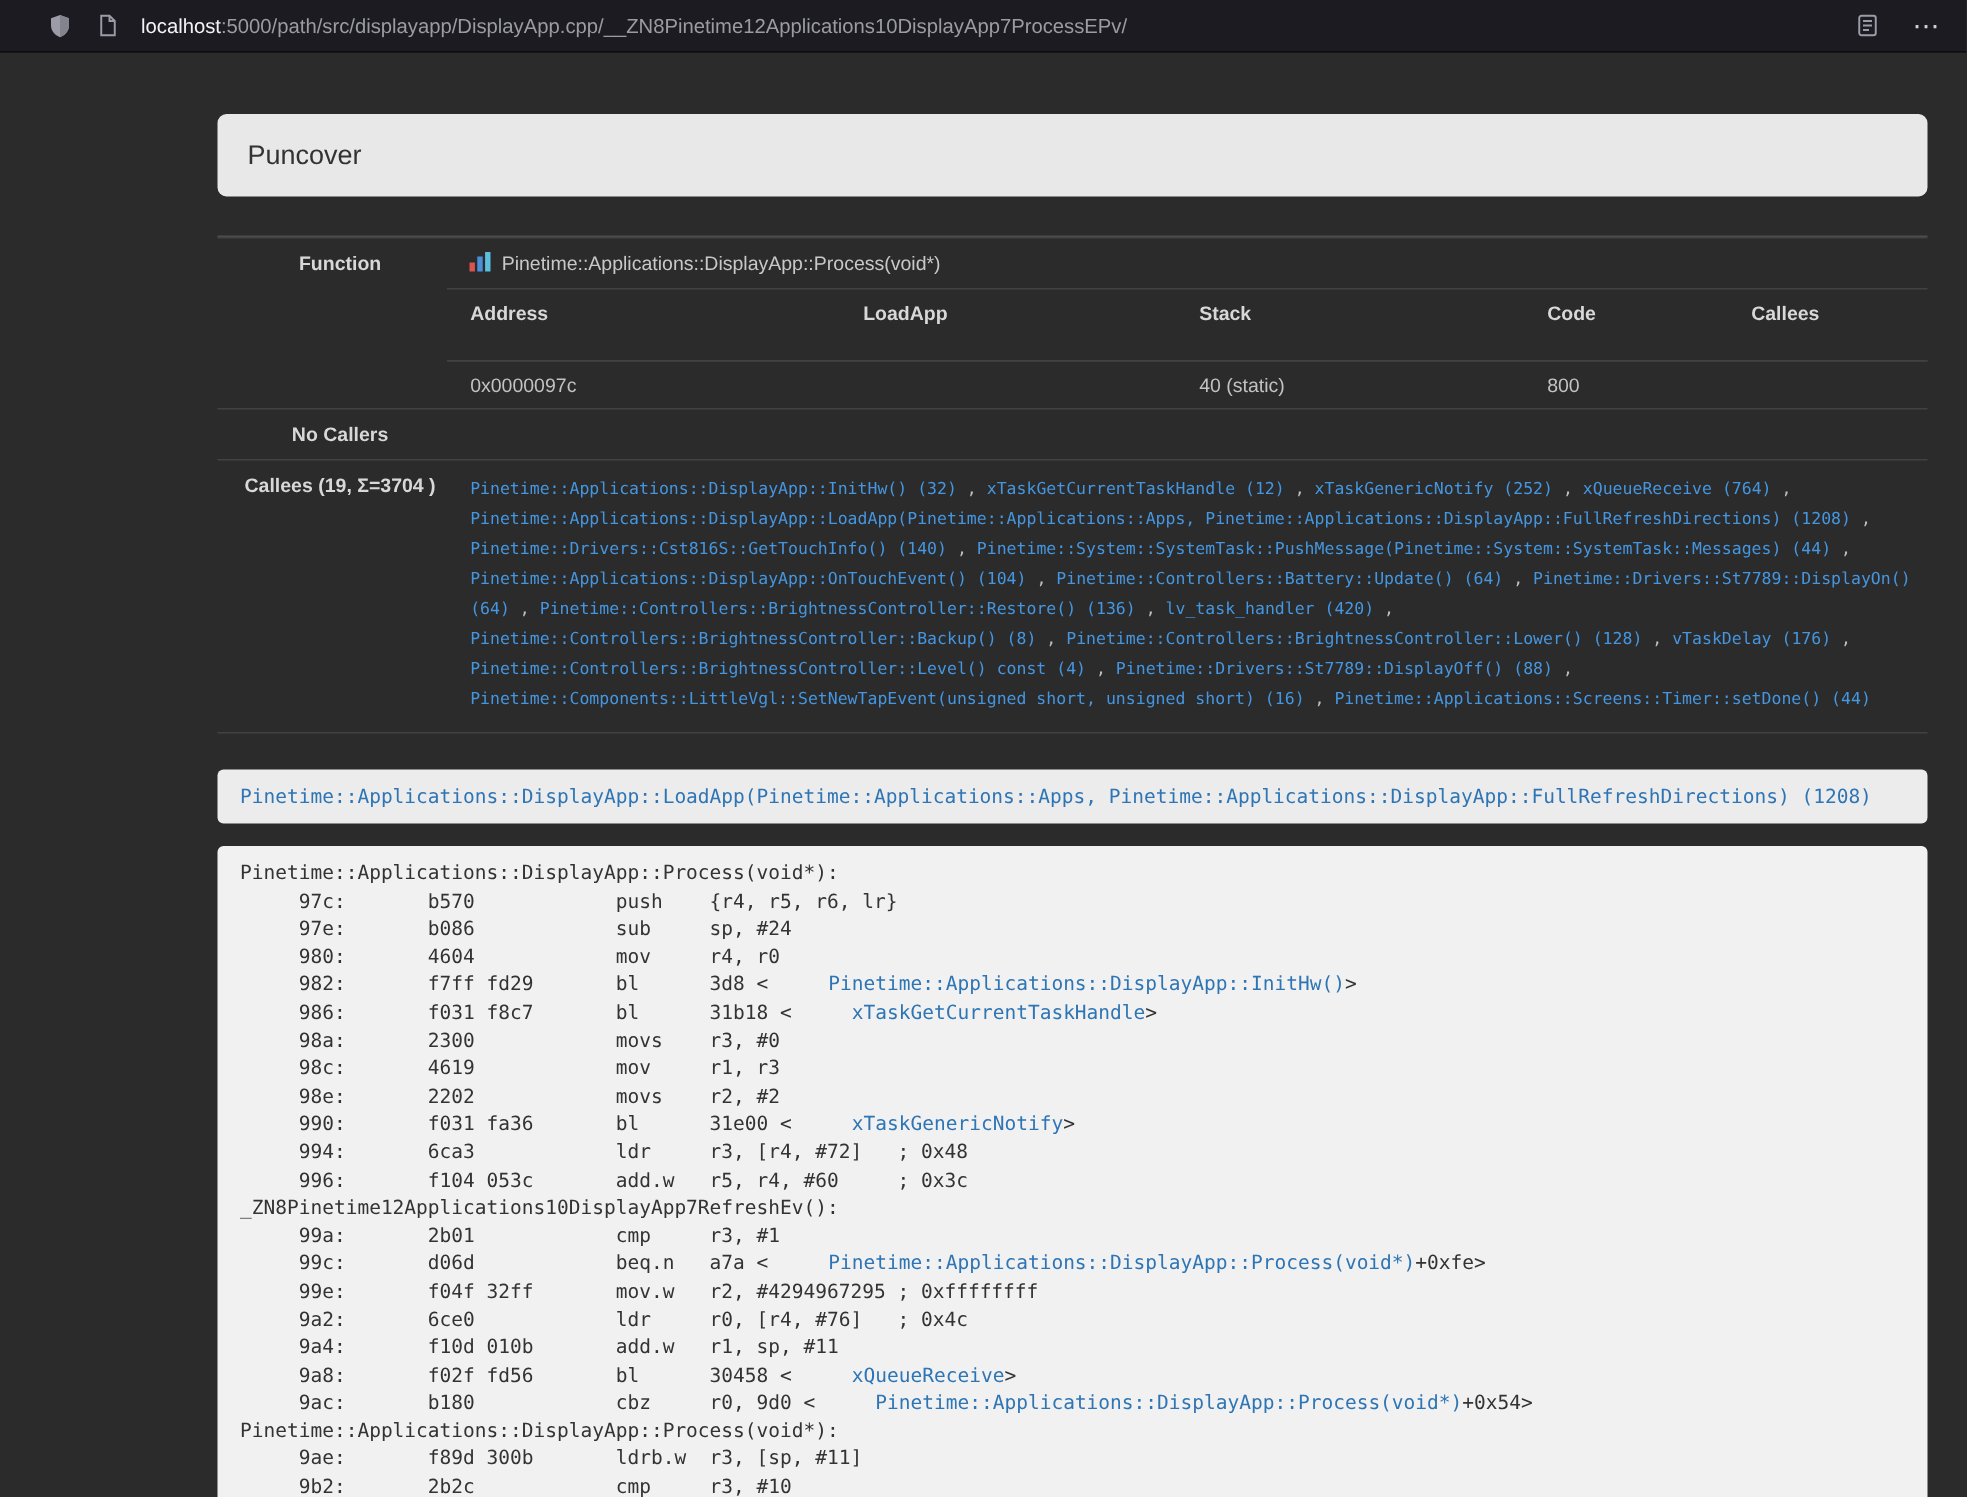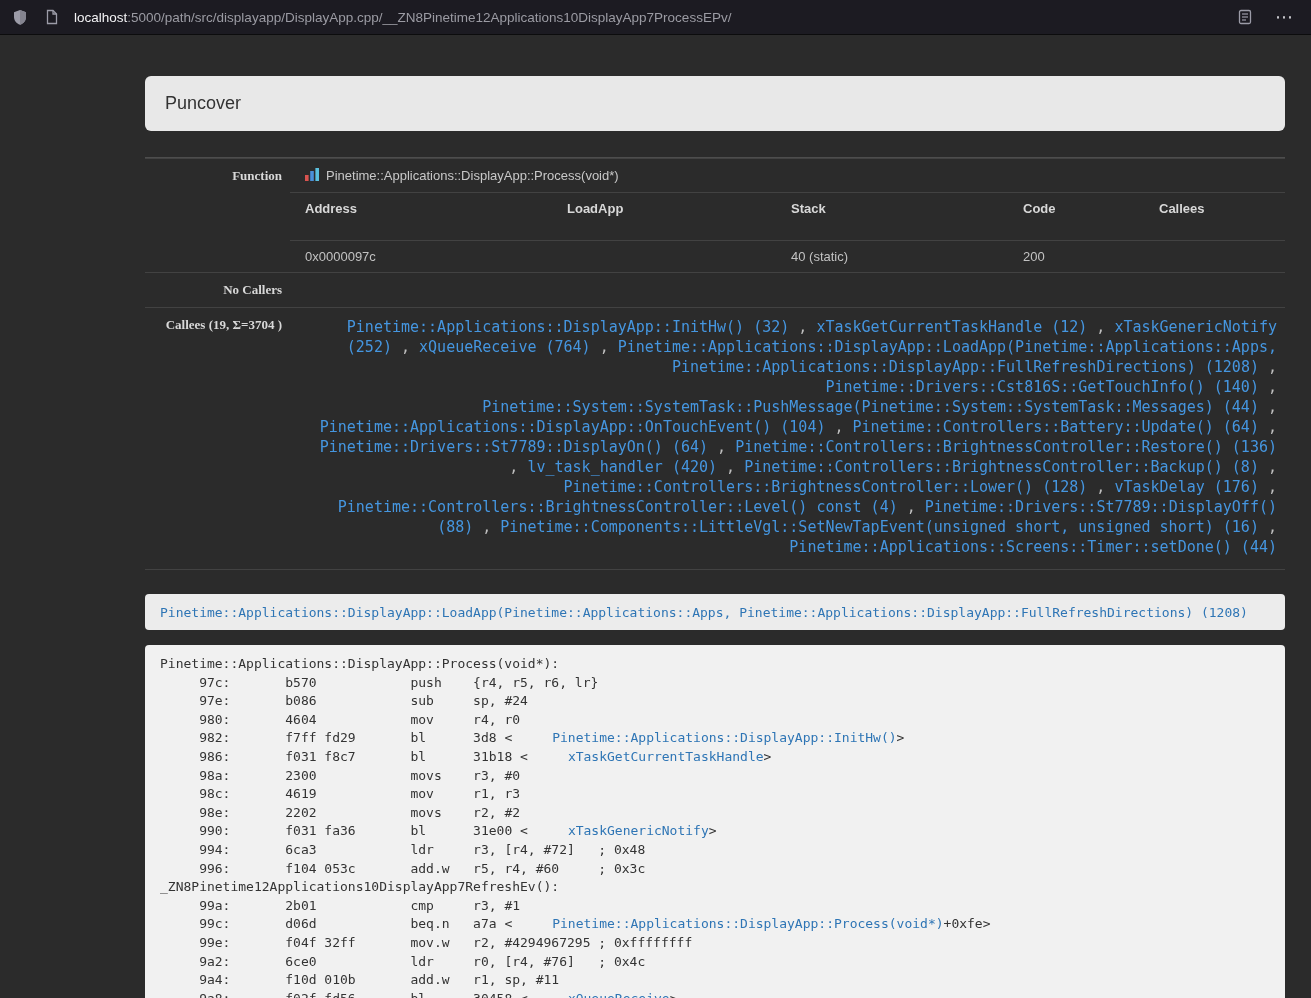--- a/index.html
+++ b/index.html
@@ -6,21 +6,21 @@
   html, body { margin: 0; padding: 0; }
   body {
     width: 1311px; height: 998px; overflow: hidden;
     background: #2b2b2b;
     font-family: "Liberation Sans", sans-serif;
   }
 
   
   .chrome {
     height: 35px; background: #1c1b22; border-bottom: 1px solid #0c0c0d;
-    display: flex; align-items: center; padding: 0 14px 0 8px;
+    display: flex; align-items: center; padding: 0 14px 0 28px;
     color: #9b9ba3; font-size: 13.5px;
   }
   .chrome-icon { display: inline-flex; align-items: center; justify-content: center; width: 24px; height: 24px; flex: 0 0 auto; cursor: pointer; }
   .chrome-icon + .chrome-icon { margin-left: 8px; }
   .url-text { flex: 1 1 auto; margin-left: 10px; white-space: nowrap; overflow: hidden; cursor: text; }
   .url-host { color: #f3f3f5; }
   .url-rest { color: #9b9ba3; }
   .chrome-right { display: flex; align-items: center; gap: 14px; margin-left: 12px; }
   .chrome-dots { font-size: 18px; color: #cfcfd4; line-height: 1; cursor: pointer; padding: 0 4px; }
 
@@ -38,41 +38,41 @@
 
   .breadcrumb { margin: 22px 0 12px 2px; font-size: 13px; font-weight: bold; color: #c8c8c8; }
   .bc-link { color: #4596e0; text-decoration: none; cursor: pointer; }
   .bc-sep { color: #c8c8c8; margin: 0 5px; }
   .bc-suffix { color: #c8c8c8; }
 
   
   table.main { width: 100%; border-collapse: collapse; font-size: 13px; color: #c2c2c2; border-bottom: 1px solid #424242; }
   table.main > tbody > tr { border-top: 1px solid #424242; }
   table.main > tbody > tr > th {
-    width: 145px; text-align: right; vertical-align: top;
-    font-weight: bold; color: #d8d8d8; padding: 9px 8px 9px 18px; white-space: nowrap; font-family: Liberation Serif, serif;
+    width: 145px; text-align: center; vertical-align: top;
+    font-weight: bold; color: #d8d8d8; padding: 9px 8px 9px 18px; white-space: nowrap;
   }
   table.main > tbody > tr > td { padding: 0; vertical-align: top; }
 
   .signature-line { display: flex; align-items: center; gap: 6px; padding: 7px 0 7px 14px; color: #c8c8c8; }
 
   table.nested { width: 100%; border-collapse: collapse; border-top: 1px solid #424242; }
   table.nested th {
     text-align: left; font-weight: bold; color: #d8d8d8;
     padding: 8px 8px 24px 15px; border-bottom: 1px solid #424242;
   }
   table.nested td { padding: 8px 8px 8px 15px; color: #c2c2c2; }
   .col-address { width: 262px; } .col-remarks { width: 224px; } .col-stack { width: 232px; } .col-code { width: 136px; }
 
   .empty-cell { min-height: 14px; }
 
   .callees-cell { padding: 9px 8px 12px 15px !important; }
   .callees-list {
-    font-family: "DejaVu Sans Mono", monospace; font-size: 15px; line-height: 20px;
-    color: #bfbfbf; word-break: normal; text-align: right;
+    font-family: "DejaVu Sans Mono", monospace; font-size: 11px; line-height: 20px;
+    color: #bfbfbf; word-break: normal;
   }
   .callee-link { color: #4596e0; text-decoration: none; cursor: pointer; }
   .callee-sep { color: #bfbfbf; }
 
   
   .panel-heading {
     margin-top: 24px; min-height: 36px; background: #ececec; border-radius: 4px;
     display: flex; align-items: center; padding: 8px 15px;
   }
   .panel-heading a {
@@ -155,21 +155,21 @@
                 <th class="col-stack">Stack</th>
                 <th class="col-code">Code</th>
                 <th>Callees</th>
               </tr>
             </thead>
             <tbody>
               <tr>
                 <td>0x0000097c</td>
                 <td></td>
                 <td>40 (static)</td>
-                <td>200</td>
+                <td>800</td>
                 <td></td>
               </tr>
             </tbody>
           </table>
         </td>
       </tr>
       <tr>
         <th>No Callers</th>
         <td>
             <div class="empty-cell"></div>

